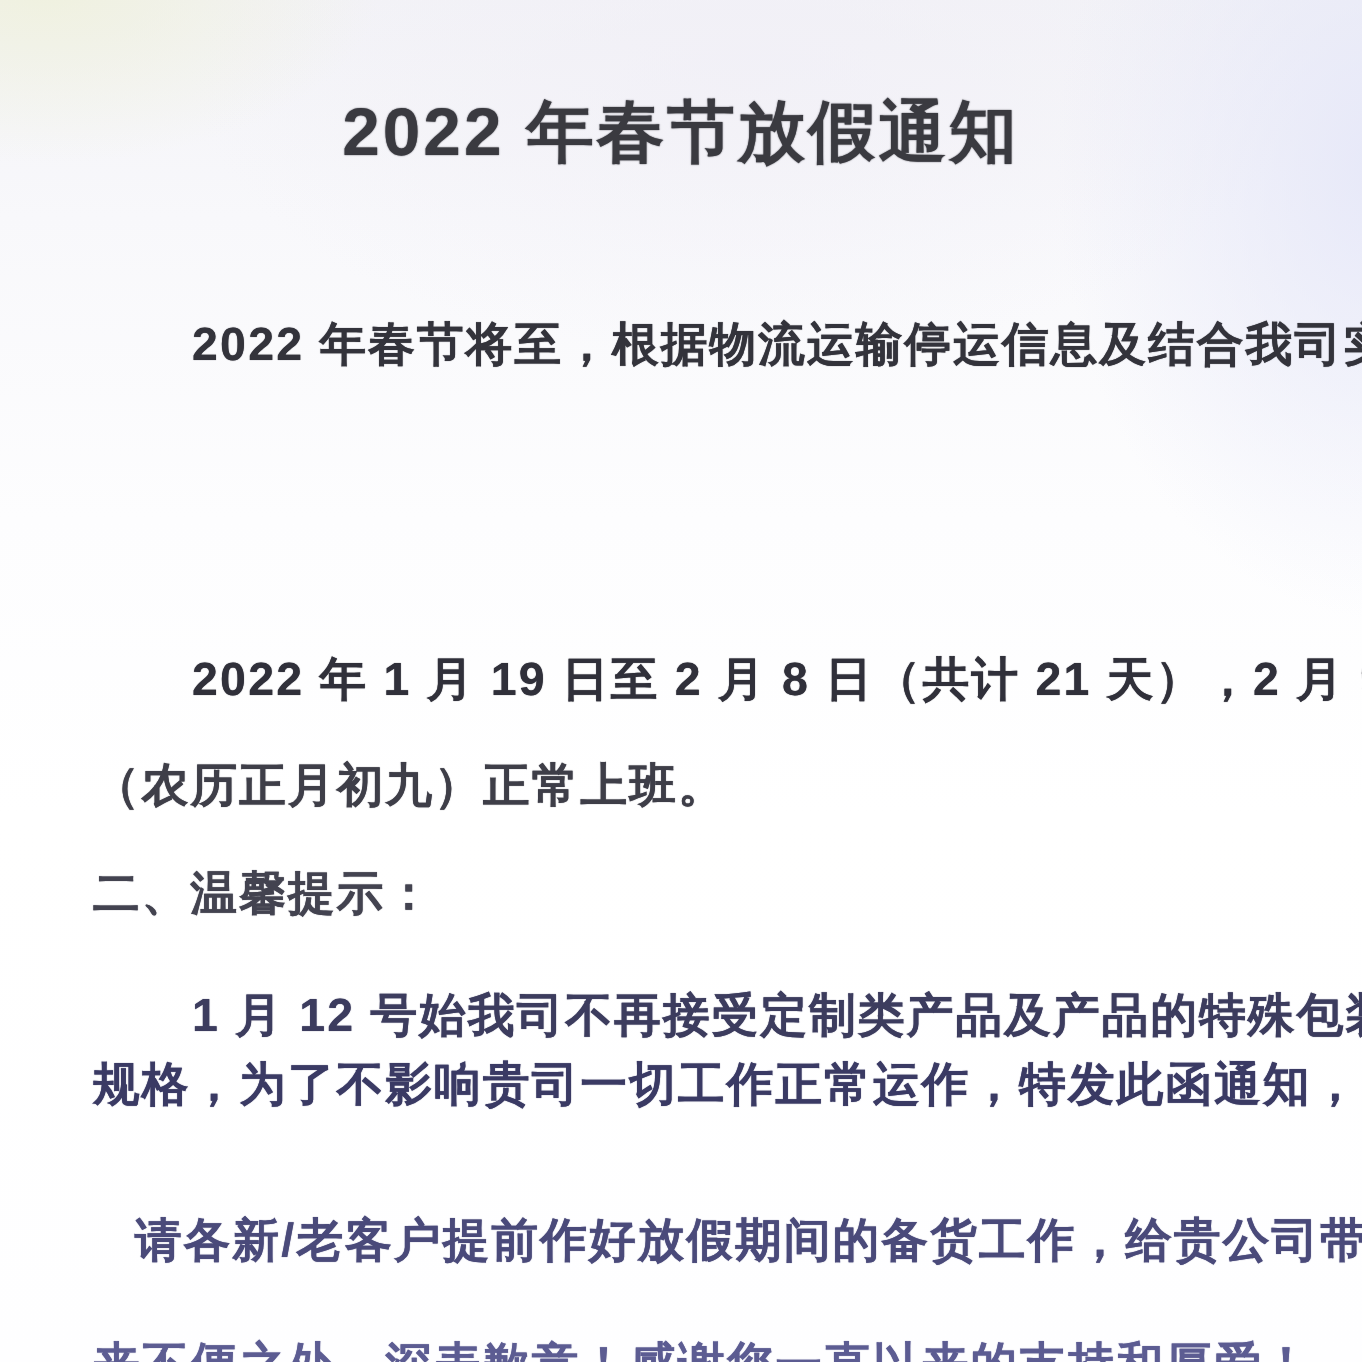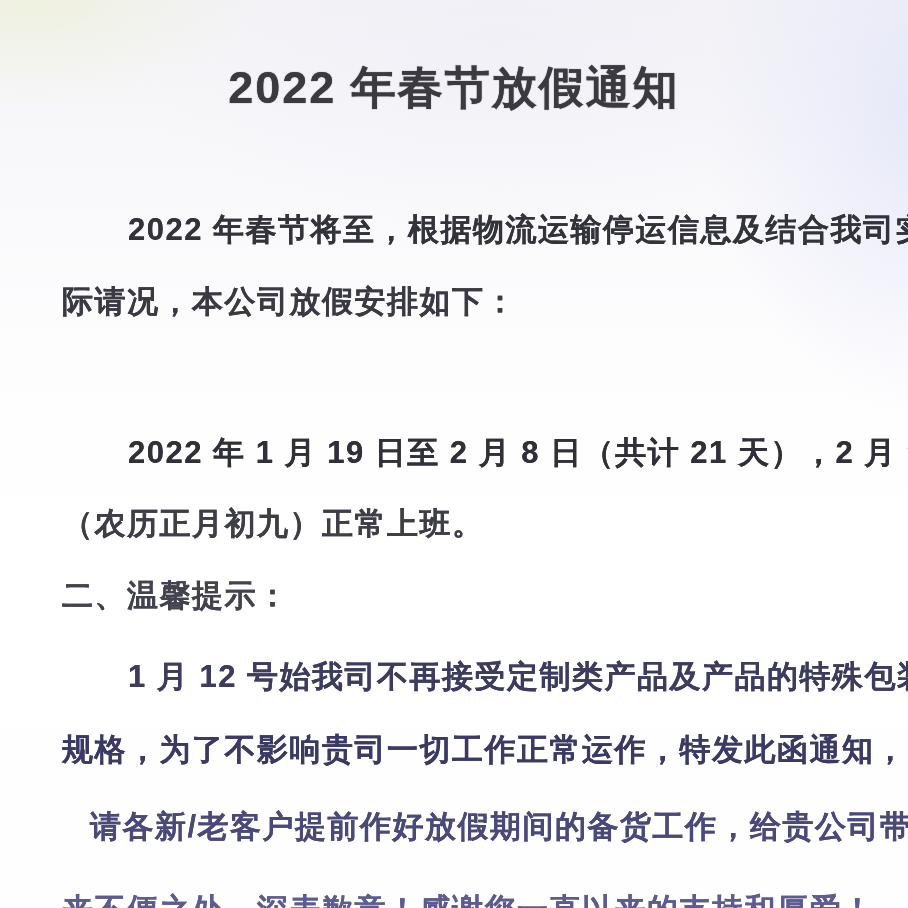--- a/index.html
+++ b/index.html
@@ -48,34 +48,33 @@
   }
   .flush  { left: 62px; }
   .indent { left: 128px; }
   .y0 { top: 209px; }
   .y1 { top: 281px; }
   .y2 { top: 357px; }
   .y3 { top: 432px; }
   .y4 { top: 503px; }
   .y5 { top: 575px; }
   .y6 { top: 656px; }
-  .y7 { top: 729px; }
+  .y7 { top: 702px; }
   .y8 { top: 806px; }
   .y9 { top: 889px; } 
 </style>
 </head>
 <body>
 
 <div class="photo">
   <div class="page">
 
     <div class="title" style="color: rgb(58, 58, 64);">2022 年春节放假通知</div>
 
     <div class="line indent y0" style="color: rgb(51, 51, 59);">2022 年春节将至，根据物流运输停运信息及结合我司实</div>
-    <div class="line flush  y1" style="color: rgb(58, 58, 68);">际请况，本公司放假安排如下：</div>
     <div class="line indent y3" style="color: rgb(48, 48, 58);">2022 年 1 月 19 日至 2 月 8 日（共计 21 天），2 月 9 日</div>
     <div class="line flush  y4" style="color: rgb(62, 62, 72);">（农历正月初九）正常上班。</div>
     <div class="line flush  y5" style="color: rgb(67, 67, 80);">二、温馨提示：</div>
     <div class="line indent y6" style="color: rgb(60, 60, 94);">1 月 12 号始我司不再接受定制类产品及产品的特殊包装</div>
     <div class="line flush  y7" style="color: rgb(58, 58, 100);">规格，为了不影响贵司一切工作正常运作，特发此函通知，</div>
     <div class="line flush  y8" style="color: rgb(74, 74, 122); margin-left: 28px;">请各新/老客户提前作好放假期间的备货工作，给贵公司带</div>
     <div class="line flush  y9" style="color: rgb(92, 92, 146);">来不便之处，深表歉意！感谢您一直以来的支持和厚爱！</div>
 
   </div>
 </div>

